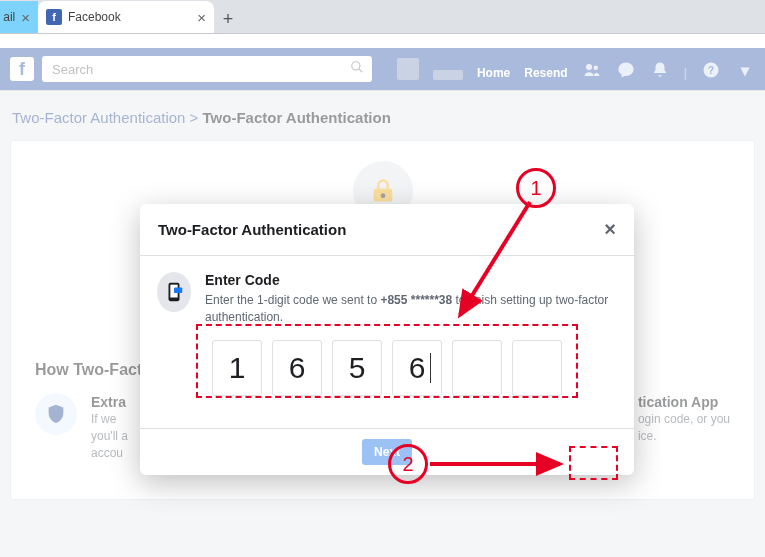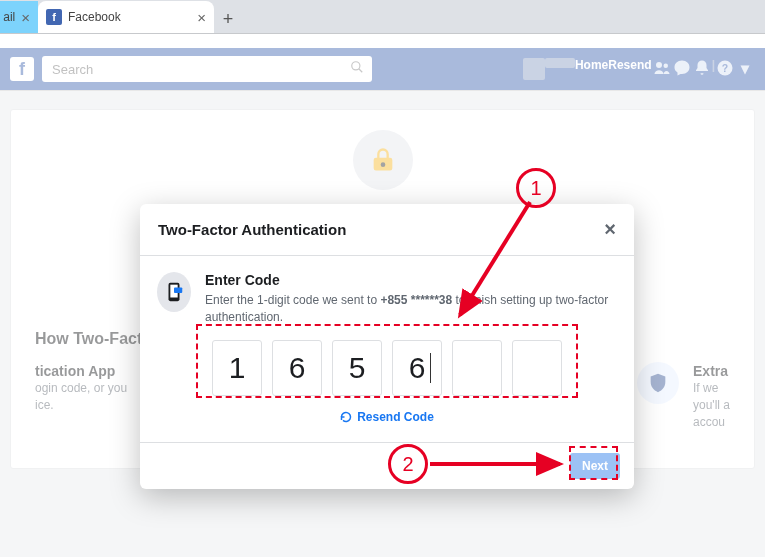--- a/index.html
+++ b/index.html
@@ -24,21 +24,21 @@
   .tab .close{margin-left:auto;color:#666;font-size:15px;line-height:1}
   .newtab{width:28px;height:28px;display:flex;align-items:center;justify-content:center;color:#555;font-size:18px}
   .urlbar{height:14px;background:#fff}
 
   
   .fbhdr{height:42px;background:var(--fb-blue);display:flex;align-items:center;padding:0 10px;gap:8px}
   .fblogo{width:24px;height:24px;background:#fff;color:var(--fb-blue);border-radius:3px;display:flex;align-items:center;justify-content:center;font-weight:bold;font-size:18px}
   .search{flex:0 0 330px;height:26px;background:#fff;border-radius:3px;display:flex;align-items:center;padding:0 8px}
   .search input{flex:1;border:0;outline:0;font-size:13px;color:#701a75;background:transparent}
   .search .sicon{color:#888}
-  .hdr-right{margin-left:auto;display:flex;align-items:flex-start;color:#fff;font-size:12px;font-weight:bold}
+  .hdr-right{margin-left:auto;display:flex;align-items:flex-end;gap:14px;color:#fff;font-size:12px;font-weight:bold}
   .hdr-right .avatar{width:22px;height:22px;border-radius:2px;background:#8b9dc3}
   .hdr-right .uname{background:#8b9dc3;width:30px;height:10px;border-radius:2px}
   .hdr-right .icn{width:20px;height:20px;display:flex;align-items:center;justify-content:center;color:#d6dff1;font-size:16px}
 
   
   .page{background:var(--bg);height:467px;padding:18px 10px 0;border-top:1px solid #ccc}
   .crumb{font-size:15px;color:#385898;margin:0 0 14px 2px}
   .crumb b{color:var(--text)}
   .card{background:#fff;border:1px solid var(--divider);border-radius:3px;height:360px;padding:20px;position:relative}
   .lockcirc{width:60px;height:60px;border-radius:50%;background:#e4e6eb;margin:0 auto;display:flex;align-items:center;justify-content:center}
@@ -58,21 +58,21 @@
   .mbody{padding:16px 17px 18px}
   .intro{display:flex;gap:14px;margin-bottom:14px}
   .phoneic{width:40px;height:40px;border-radius:50%;background:#e4e6eb;display:flex;align-items:center;justify-content:center}
   .intro h3{margin:0 0 4px;font-size:14px;color:var(--text)}
   .intro p{margin:0;font-size:12px;color:var(--text-2);line-height:1.4}
   .codes{display:flex;justify-content:center;gap:10px;margin:6px 0 14px}
   .codebox{width:50px;height:56px;border:1px solid var(--divider);border-radius:3px;display:flex;align-items:center;justify-content:center;font-size:30px;color:var(--text)}
   .codebox.focus{position:relative}
   .codebox.focus::after{content:"";position:absolute;right:10px;top:12px;bottom:12px;width:1px;background:#333}
   .resend{text-align:center;color:var(--accent);font-size:12px;font-weight:600;display:flex;align-items:center;justify-content:center;gap:5px}
-  .mftr{border-top:1px solid var(--divider);padding:10px 14px;display:flex;justify-content:flex-end}
+  .mftr{border-top:1px solid var(--divider);padding:10px 14px;display:flex;justify-content:center}
   .nextbtn{background:#9cc2f5;color:#fff;border:0;border-radius:3px;font-size:12px;font-weight:bold;padding:6px 12px;cursor:pointer}
 
   
   .anno{position:absolute;z-index:20;pointer-events:none}
   .ring{width:40px;height:40px;border:3px solid var(--anno);border-radius:50%;display:flex;align-items:center;justify-content:center;color:var(--anno);font-size:20px;font-family:"Times New Roman",serif}
   .dashbox{border:2px dashed var(--anno)}
   svg.arrow{position:absolute;z-index:19;pointer-events:none}
 </style>
 </head>
 <body>
@@ -130,50 +130,55 @@
         <svg width="18" height="18" viewBox="0 0 24 24" fill="currentColor">
           <circle cx="12" cy="12" r="10"></circle>
           <text x="12" y="17" text-anchor="middle" font-size="14" fill="#4267b2">?</text>
         </svg>
       </span>
     <span class="icn">▾</span>
   </div>
 </div>
 
 <div class="page">
+  <div class="crumb">
+    <span>Two-Factor Authentication</span>
+    <span>&gt;</span>
+    <b>Two-Factor Authentication</b>
+  </div>
 
   <div class="card">
     <div class="lockcirc">
       <svg width="28" height="28" viewBox="0 0 24 24" fill="#f7b928">
           <path d="M12 2a5 5 0 0 0-5 5v3H6a2 2 0 0 0-2 2v7a2 2 0 0 0 2 2h12a2 2 0 0 0 2-2v-7a2 2 0 0 0-2-2h-1V7a5 5 0 0 0-5-5zm-3 5a3 3 0 0 1 6 0v3H9z"></path>
           <circle cx="12" cy="16" r="2" fill="#333"></circle>
         </svg>
     </div>
 
     <div class="howrow">
       <div style="width:100%">
         <h3>How Two-Factor Authentication Works</h3>
         <div style="display:flex;justify-content:space-between;align-items:flex-start">
-          <div style="text-align:left;max-width:160px">
-            <b style="color:var(--text);font-size:14px">tication App</b>
-            <div class="howtxt" style="white-space:pre-line">ogin code, or you
-ice.</div>
-          </div>
           <div style="display:flex;gap:14px;max-width:180px">
             <div class="shield">
               <svg width="22" height="22" viewBox="0 0 24 24" fill="#385898">
                   <path d="M12 2l8 3v6c0 5-3 9-8 11-5-2-8-6-8-11V5z"></path>
                 </svg>
             </div>
             <div>
               <b style="color:var(--text);font-size:14px">Extra</b>
               <div class="howtxt" style="white-space:pre-line">If we
 you'll a
 accou</div>
             </div>
+          </div>
+          <div style="text-align:left;max-width:160px">
+            <b style="color:var(--text);font-size:14px">tication App</b>
+            <div class="howtxt" style="white-space:pre-line">ogin code, or you
+ice.</div>
           </div>
         </div>
       </div>
     </div>
   </div>
 </div>
 
 <div class="scrim"></div>
 
 <div class="modal">
@@ -197,27 +202,20 @@
         </p>
       </div>
     </div>
     <div class="codes">
       <div class="codebox">1</div>
       <div class="codebox">6</div>
       <div class="codebox">5</div>
       <div class="codebox focus">6</div>
       <div class="codebox"></div>
       <div class="codebox"></div>
-    </div>
-    <div class="resend">
-      <svg width="12" height="12" viewBox="0 0 24 24" fill="none" stroke="#1877f2" stroke-width="3">
-          <path d="M3 12a9 9 0 1 1 3 6.7"></path>
-          <polyline points="3 18 3 12 9 12"></polyline>
-        </svg>
-      <span>Resend Code</span>
     </div>
   </div>
   <div class="mftr">
     <button class="nextbtn">Next</button>
   </div>
 </div>
 
 <div class="anno" style="left:516px;top:168px">
   <div class="ring">
       <span>1</span>

